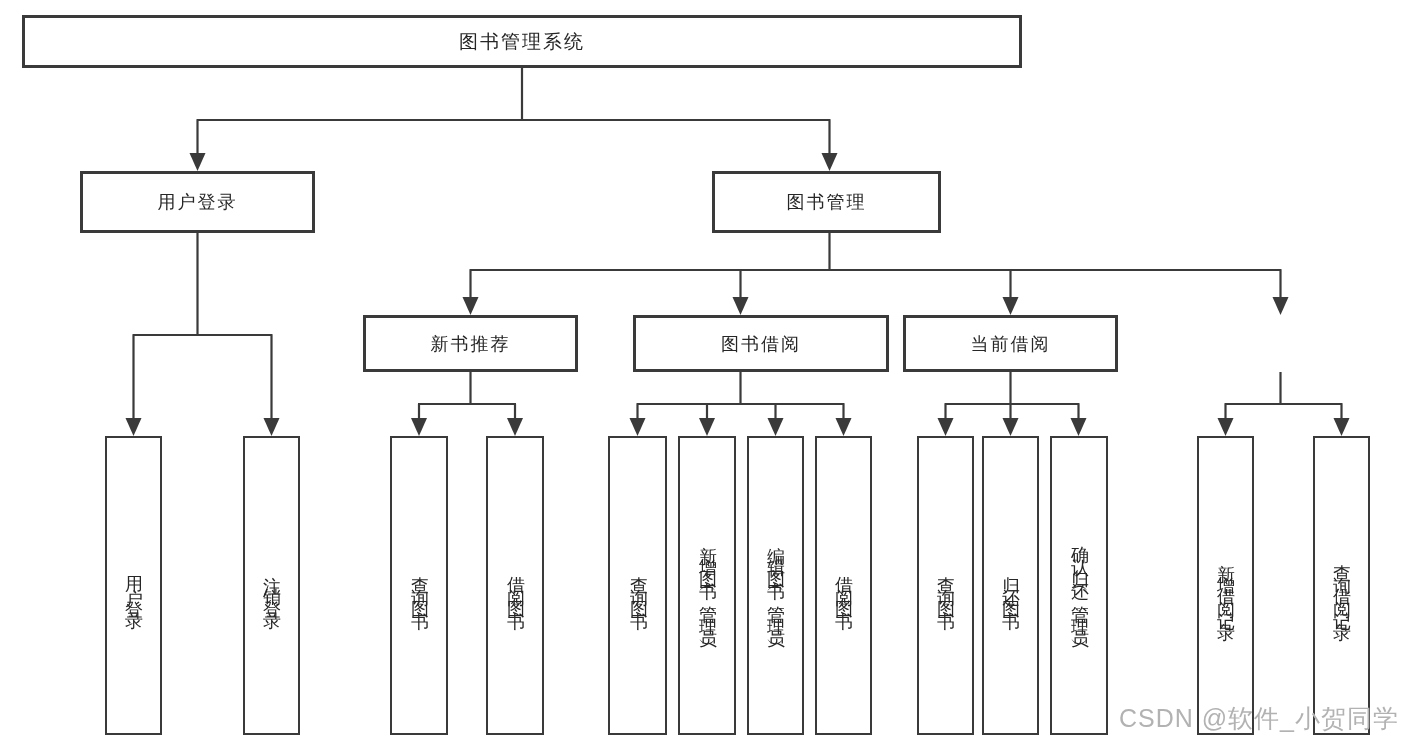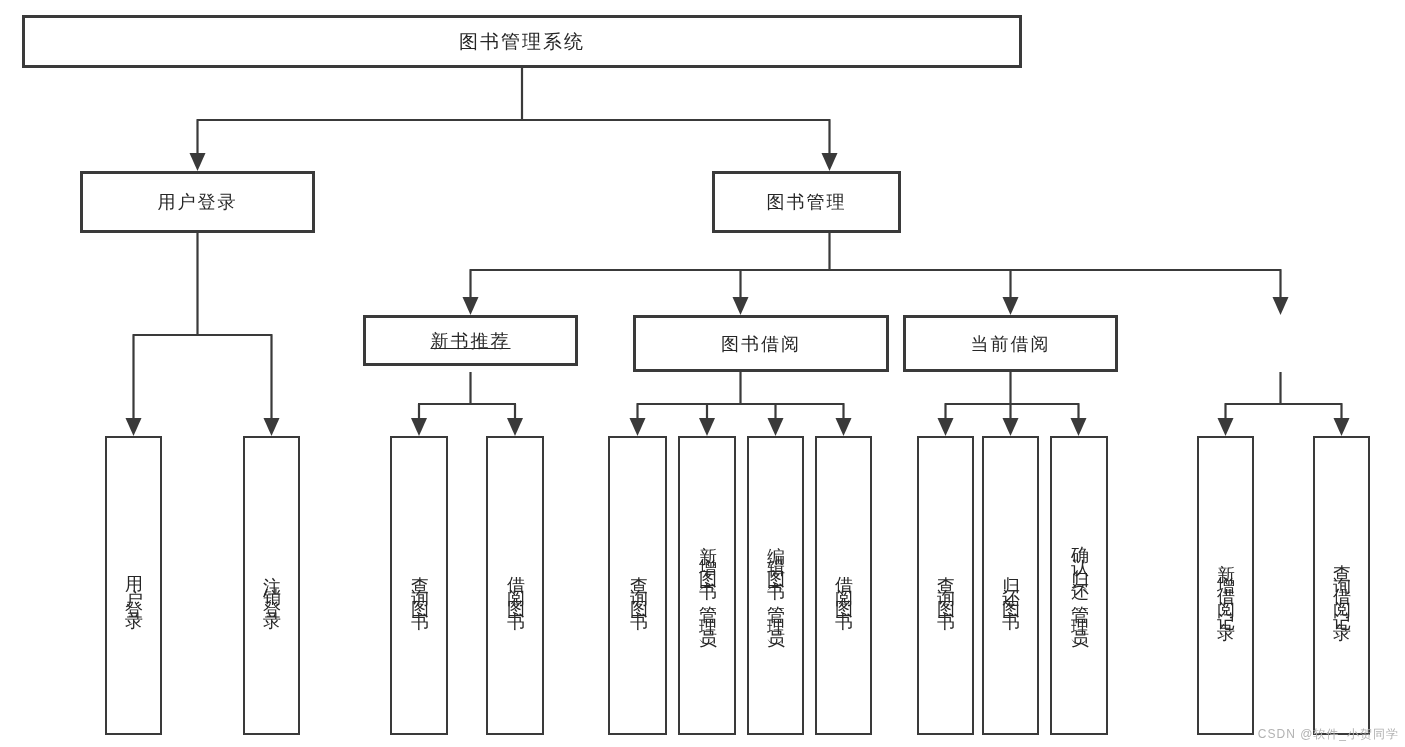--- a/index.html
+++ b/index.html
@@ -48,22 +48,22 @@
     writing-mode: vertical-rl;
     text-orientation: mixed;
     text-align: center;
     font-size: 18px;
     letter-spacing: 12px;
     line-height: 52px;
   }
   .watermark {
     position: absolute;
     right: 6px;
-    bottom: 4px;
-    font-size: 12px;
+    bottom: 12px;
+    font-size: 25px;
     color: var(--watermark, #b2b2b2);
     letter-spacing: 1px;
     z-index: 5;
     pointer-events: none;
   }
 </style>
 </head>
 <body>
 
 <div class="canvas">
@@ -100,23 +100,23 @@
     <polygon points="1070.5,418 1086.5,418 1078.5,436"></polygon>
 
     <path d="M1280.5 372 V405 M1224.5 404 H1342.5 M1225.5 404 V421 M1341.5 404 V421"></path>
     <polygon points="1217.5,418 1233.5,418 1225.5,436"></polygon>
     <polygon points="1333.5,418 1349.5,418 1341.5,436"></polygon>
   </svg>
 
   <div class="node h-node root-node" style="left:22px; top:15px; width:1000px; height:53px;">图书管理系统</div>
 
   <div class="node h-node" style="left:80px; top:171px; width:235px; height:62px;">用户登录</div>
-  <div class="node h-node" style="left:712px; top:171px; width:189px; height:62px;">图书管理</div>
+  <div class="node h-node" style="left:712px; top:171px; width:229px; height:62px;">图书管理</div>
 
-  <div class="node h-node" style="left:363px; top:315px; width:215px; height:51px;text-decoration:underline;">新书推荐</div>
+  <div class="node h-node" style="left:363px; top:315px; width:215px; height:57px;">新书推荐</div>
   <div class="node h-node" style="left:633px; top:315px; width:256px; height:57px;">图书借阅</div>
   <div class="node h-node" style="left:903px; top:315px; width:215px; height:57px;">当前借阅</div>
 
   <div class="node v-node" style="left:105px; top:436px; width:57px; height:299px;">用户登录</div>
   <div class="node v-node" style="left:243px; top:436px; width:57px; height:299px;">注销登录</div>
 
   <div class="node v-node" style="left:390px; top:436px; width:58px; height:299px;">查询图书</div>
   <div class="node v-node" style="left:486px; top:436px; width:58px; height:299px;">借阅图书</div>
 
   <div class="node v-node" style="left:608px; top:436px; width:59px; height:299px;">查询图书</div>

